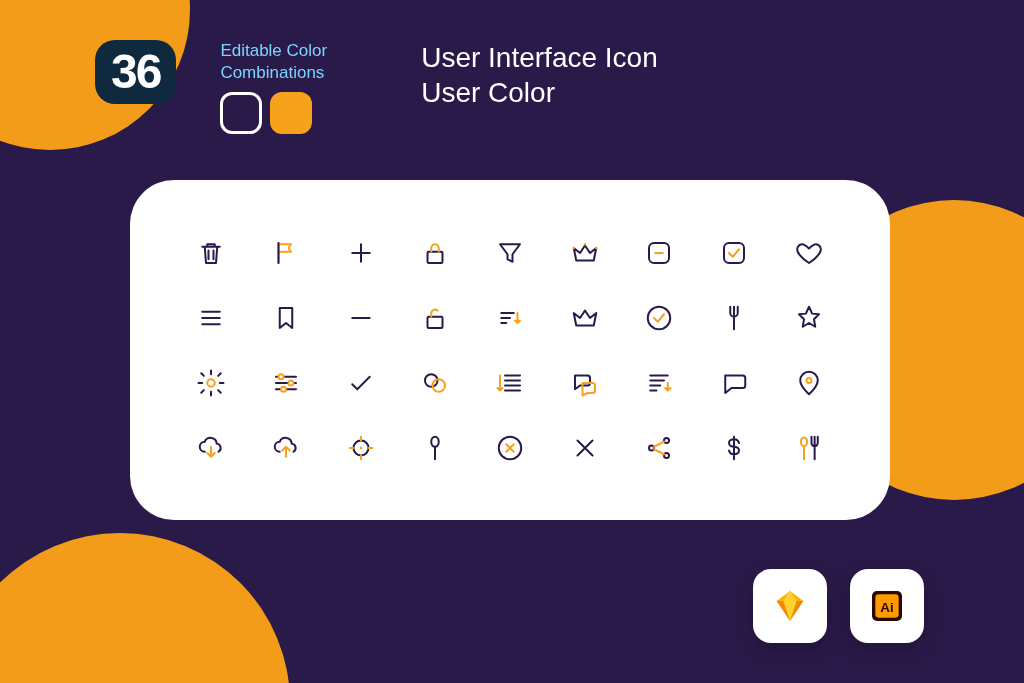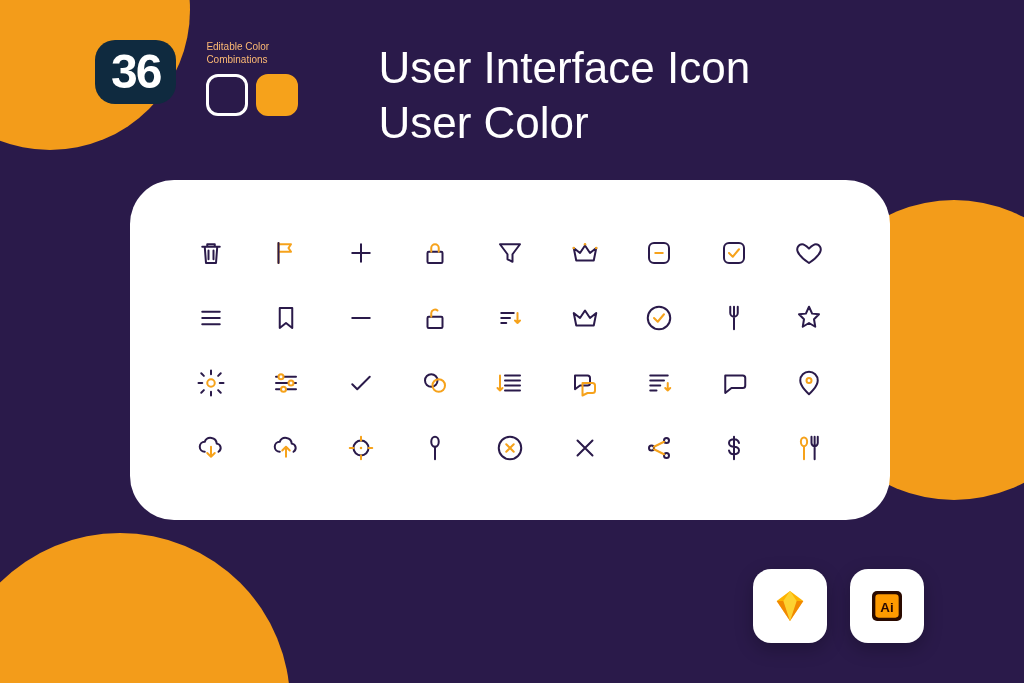--- a/index.html
+++ b/index.html
@@ -1,27 +1,27 @@
 <!DOCTYPE html>
 <html><head>
 <meta charset="utf-8">
 <style>
 *{box-sizing:border-box;margin:0;padding:0}
 body{width:1024px;height:683px;background:#2a1a4a;font-family:-apple-system,Helvetica,Arial,sans-serif;position:relative;overflow:hidden}
 .circle{position:absolute;border-radius:50%;background:#f39c1a}
 .c1{width:280px;height:280px;left:-90px;top:-130px}
 .c2{width:300px;height:300px;right:-80px;top:200px}
 .c3{width:340px;height:340px;left:-50px;bottom:-190px}
-.header{position:absolute;top:40px;left:95px;right:60px;display:flex;align-items:flex-start;gap:30px;z-index:2}
+.header{position:absolute;top:40px;left:95px;right:60px;display:flex;align-items:flex-start;gap:44px;z-index:2}
 .badge{background:#0f2a3f;border-radius:20px;padding:8px 16px;color:#fff;font-size:48px;font-weight:800;letter-spacing:-2px;line-height:1}
-.editlabel{color:#fdba74;font-size:10px;line-height:1.3}
+.editlabel{color:#7dd3fc;font-size:17px;line-height:1.3}
 .swatches{display:flex;gap:8px;margin-top:8px}
 .swatch{width:42px;height:42px;border-radius:12px;border:3px solid #fff}
 .swatch.fill{background:#f6a21b;border-color:#f6a21b}
-.title{color:#fff;font-size:44px;font-weight:400;line-height:1.25;margin-left:50px}
+.title{color:#fff;font-size:28px;font-weight:400;line-height:1.25;margin-left:50px}
 .panel{position:absolute;top:180px;left:130px;width:760px;height:340px;background:#fff;border-radius:44px;z-index:3;padding:40px 44px;display:grid;grid-template-columns:repeat(9,1fr);grid-template-rows:repeat(4,1fr);align-items:center;justify-items:center}
 .ic{width:30px;height:30px}
 .ic svg{width:100%;height:100%;stroke:#2a1a4a;stroke-width:1.6;fill:none;stroke-linecap:round;stroke-linejoin:round}
 .apps{position:absolute;bottom:40px;right:100px;display:flex;gap:23px;z-index:3}
 .app{width:74px;height:74px;background:#fff;border-radius:18px;display:flex;align-items:center;justify-content:center;box-shadow:0 6px 18px rgba(0,0,0,.25)}
 .app svg{width:40px;height:40px}
 </style>
 </head>
 <body>
 

